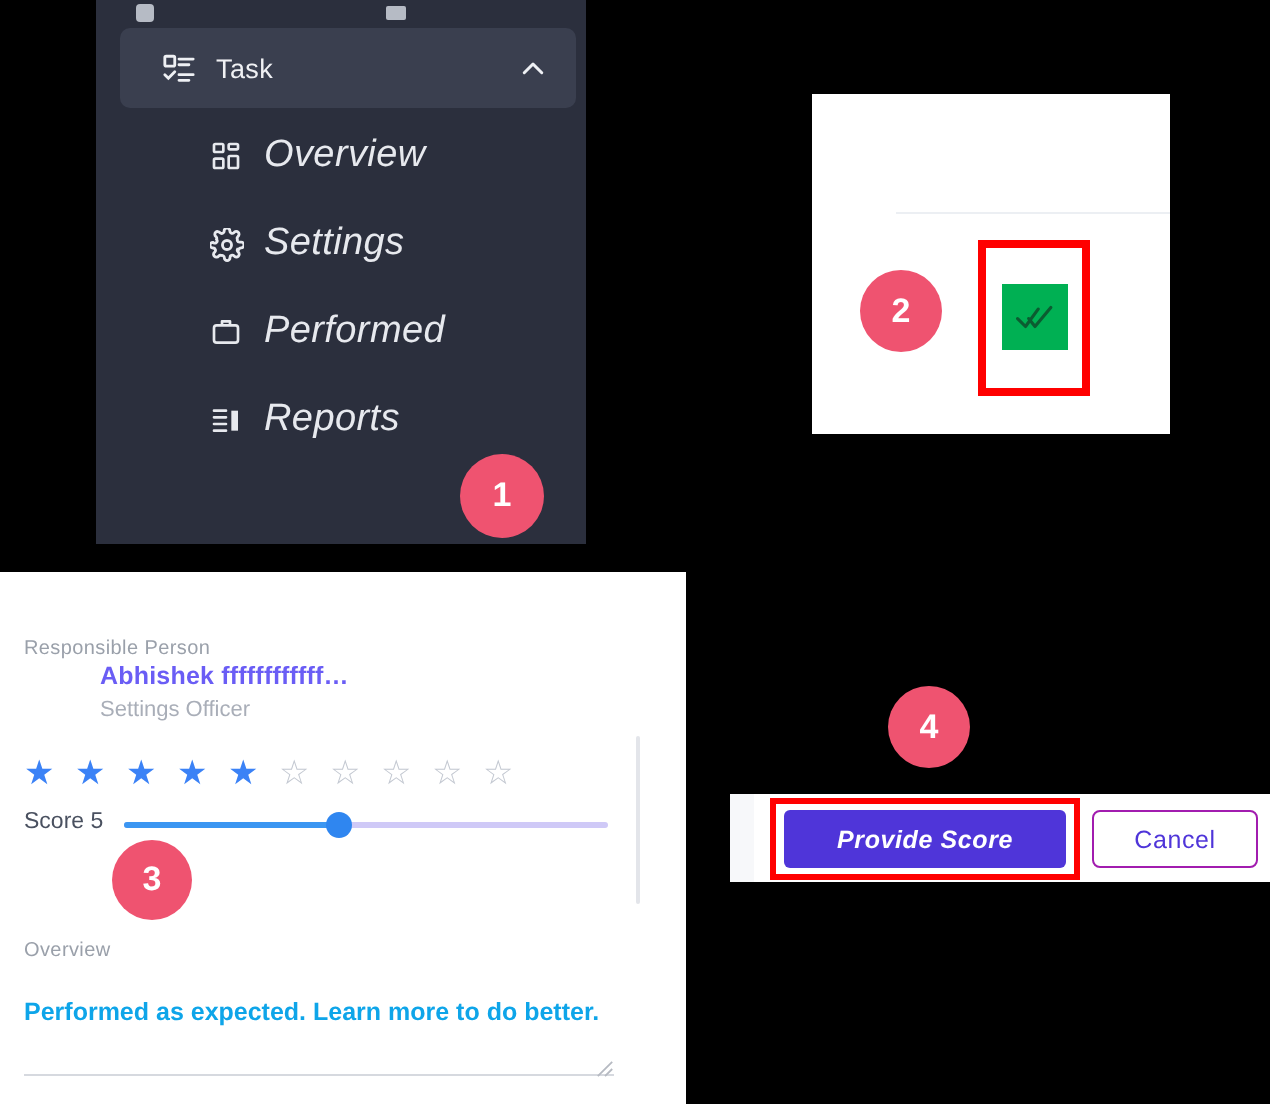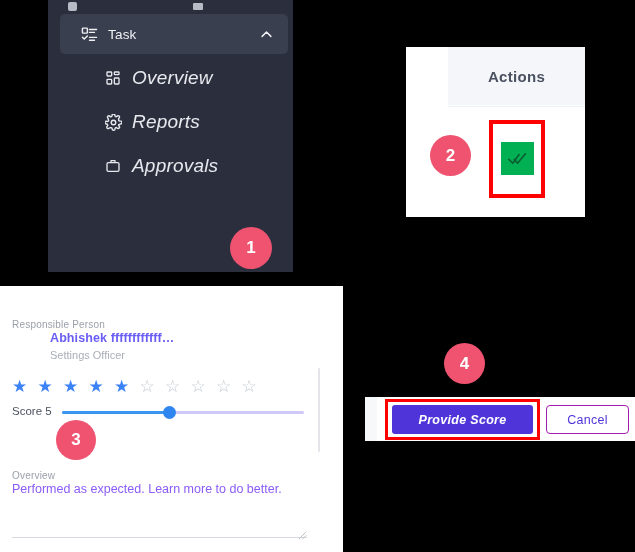--- a/index.html
+++ b/index.html
@@ -90,22 +90,22 @@
   #score-label { position: absolute; left: 12px; top: 405px; color: #4a5160; font-size: 11.5px; }
   #slider-wrap { position: absolute; left: 62px; top: 405px; width: 242px; height: 16px; }
   #slider-track { position: absolute; left: 0; top: 6px; width: 242px; height: 3px;
     background: #cfc9f7; border-radius: 2px; }
   #slider-fill { position: absolute; left: 0; top: 6px; width: 107px; height: 3px;
     background: #3b96f2; border-radius: 2px; }
   #slider-thumb { position: absolute; left: 101px; top: 1px; width: 13px; height: 13px;
     border-radius: 50%; background: #2f86f0; cursor: pointer; }
 
   #rm-label { left: 12px; top: 470px; }
-  #rm-text { position: absolute; left: 12px; top: 481px; width: 295px; color: #8b5cf6;
-    font-size: 12.5px; line-height: 17px; }
+  #rm-text { position: absolute; left: 12px; top: 498px; width: 295px; color: #0ea5e9;
+    font-size: 12.5px; line-height: 17px; font-weight: bold; }
   #rm-underline { position: absolute; left: 12px; top: 537px; width: 295px; height: 1px;
     background: #d6d9df; }
   #rm-grip { position: absolute; left: 298px; top: 526px; width: 9px; height: 9px; }
   #panel-scroll { position: absolute; left: 318px; top: 368px; width: 2px; height: 84px;
     background: #e3e5ea; border-radius: 2px; }
 
   
   #footer-bar {
     position: absolute; left: 365px; top: 397px; width: 270px; height: 44px;
     background: #f7f8fa;
@@ -181,40 +181,46 @@
       <span class="ilabel">Overview</span>
     </div>
 
     <div class="sb-item" style="top:102px">
       <span class="iicon">
         <svg width="17" height="17" viewBox="0 0 24 24" fill="none" stroke="#e7e9ee" stroke-width="2">
           <circle cx="12" cy="12" r="3.2"></circle>
           <path d="M19.4 15a1.6 1.6 0 00.3 1.8l.1.1a2 2 0 11-2.8 2.8l-.1-.1a1.6 1.6 0 00-1.8-.3 1.6 1.6 0 00-1 1.5V21a2 2 0 11-4 0v-.1A1.6 1.6 0 008 19.4a1.6 1.6 0 00-1.8.3l-.1.1a2 2 0 11-2.8-2.8l.1-.1a1.6 1.6 0 00.3-1.8 1.6 1.6 0 00-1.5-1H2a2 2 0 110-4h.1A1.6 1.6 0 004.6 8a1.6 1.6 0 00-.3-1.8l-.1-.1a2 2 0 112.8-2.8l.1.1a1.6 1.6 0 001.8.3H9a1.6 1.6 0 001-1.5V2a2 2 0 114 0v.1a1.6 1.6 0 001 1.5 1.6 1.6 0 001.8-.3l.1-.1a2 2 0 112.8 2.8l-.1.1a1.6 1.6 0 00-.3 1.8V9a1.6 1.6 0 001.5 1H22a2 2 0 110 4h-.1a1.6 1.6 0 00-1.5 1z"></path>
         </svg>
       </span>
-      <span class="ilabel">Reports</span>
+      <span class="ilabel">Settings</span>
     </div>
 
     <div class="sb-item" style="top:146px">
       <span class="iicon">
         <svg width="16" height="16" viewBox="0 0 24 24" fill="none" stroke="#e7e9ee" stroke-width="2" stroke-linejoin="round">
           <rect x="3" y="7" width="18" height="13" rx="2"></rect>
           <path d="M9 7V4h6v3"></path>
         </svg>
       </span>
-      <span class="ilabel">Approvals</span>
-    </div>
-
+      <span class="ilabel">Performed</span>
+    </div>
+
+    <div class="sb-item" style="top:190px">
+      <span class="iicon">
+        <svg width="16" height="16" viewBox="0 0 24 24" fill="none" stroke="#e7e9ee" stroke-width="2" stroke-linecap="round">
+          <path d="M3 5h9M3 10h9M3 15h9M3 20h9"></path>
+          <rect x="16" y="5" width="5" height="15" fill="#e7e9ee" stroke="none"></rect>
+        </svg>
+      </span>
+      <span class="ilabel">Reports</span>
+    </div>
 
   </div>
 
   <div id="actions-card">
-    <div id="actions-head">
-      <span class="t">Actions</span>
-    </div>
     <div id="actions-body"></div>
   </div>
   <div id="approve-hl"></div>
   <div id="approve-btn">
     <svg width="19" height="19" viewBox="0 0 24 24" fill="none" stroke="#0b5c31" stroke-width="2" stroke-linecap="round" stroke-linejoin="round">
       <polyline points="1,13 6,18 14,7"></polyline>
       <polyline points="8,13 12,18 22,6"></polyline>
     </svg>
   </div>
 

